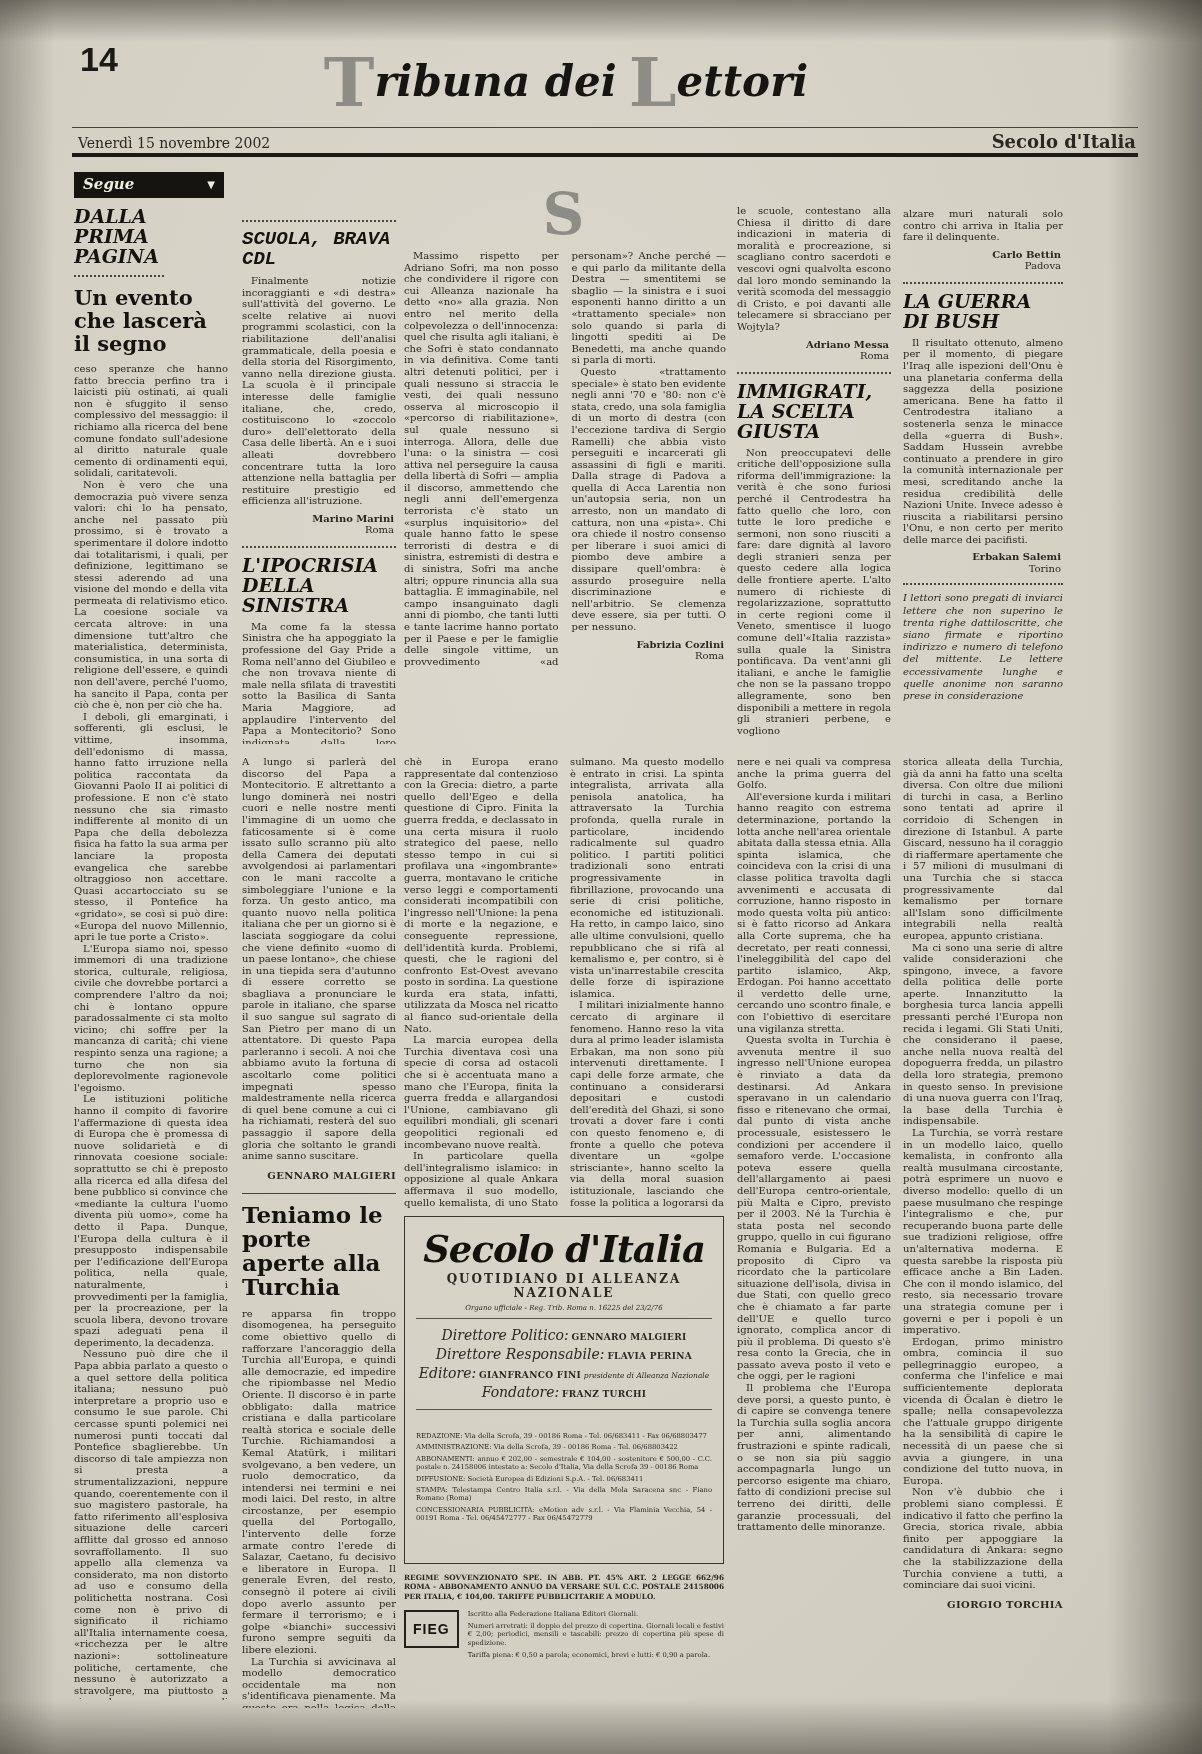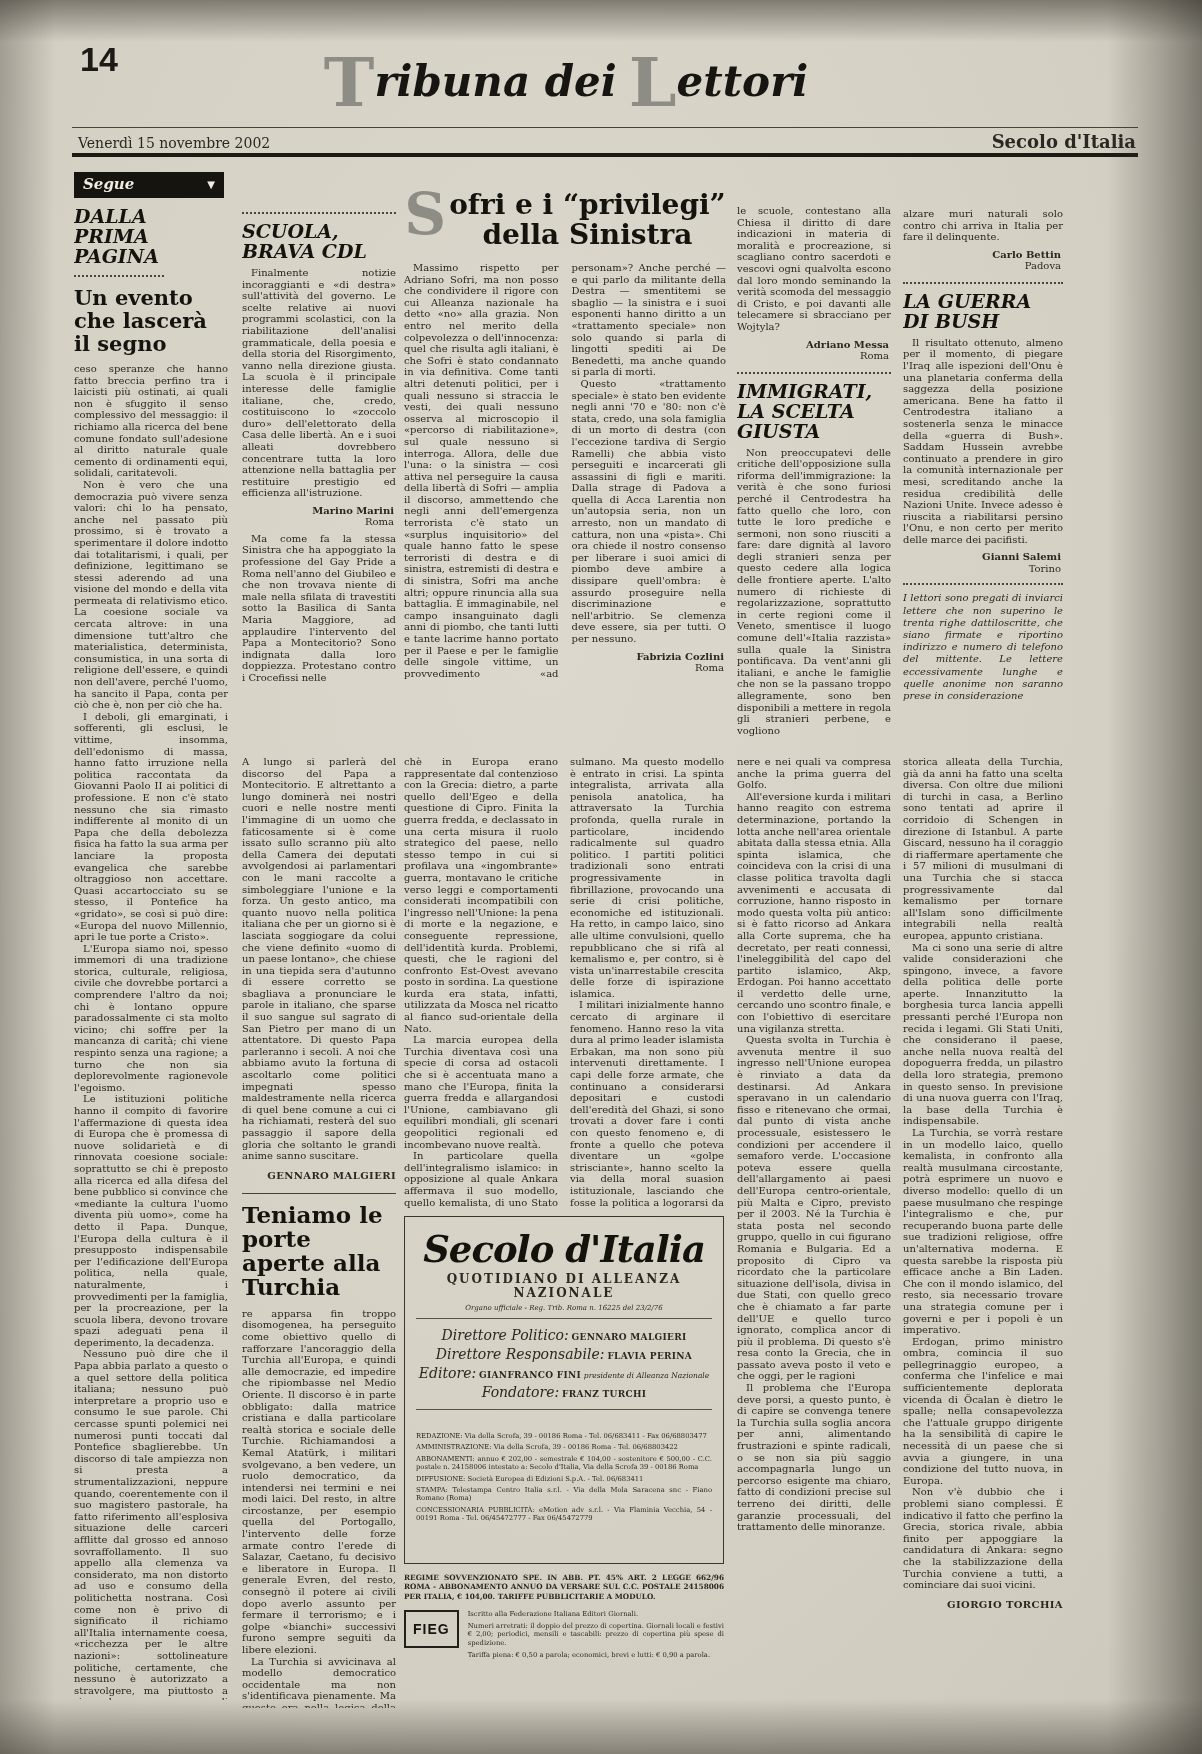--- a/index.html
+++ b/index.html
@@ -38,21 +38,21 @@
 
   
   .col1{left:74px;top:172px;width:154px;height:1528px;}
   .segue{background:#16140f;color:#efece2;font-style:italic;font-weight:bold;font-size:15px;padding:3px 9px 5px;display:flex;justify-content:space-between;align-items:center;width:132px;}
   .tri{font-style:normal;font-size:10px;}
   .dalla{font-weight:bold;font-style:italic;font-size:19px;line-height:20px;width:90px;border-bottom:2px dotted #4b463c;padding:8px 0 9px;color:#15130e;}
   .art-title{font-size:21px;line-height:23px;font-weight:bold;margin:9px 0 8px;color:#15130e;}
 
   
   .col2t{left:242px;top:212px;width:154px;height:532px;}
-  .col2t .letter-head:first-child{margin-top:0;}
+  .col2t .letter-head:first-child{margin-top:8px;font-family:Liberation Mono, monospace;}
   .sofri-block{left:404px;top:190px;width:322px;height:552px;}
   .sofri-head{display:flex;align-items:flex-start;justify-content:center;margin-bottom:12px;}
   .big-initial{font-size:58px;line-height:48px;font-weight:bold;color:#8e8d85;margin-right:3px;}
   .sofri-lines{text-align:center;font-weight:bold;font-size:28px;line-height:30px;color:#15130e;}
   .sofri-body{column-count:2;column-gap:13px;height:430px;}
   .col5t{left:737px;top:205px;width:154px;height:538px;}
   .col6t{left:903px;top:208px;width:160px;height:540px;}
   .editor-note{font-style:italic;font-size:10px;line-height:12.2px;border-top:2px dotted #4b463c;padding-top:7px;margin-top:9px;text-align:justify;}
 
   
@@ -118,32 +118,29 @@
 
   <section class="col col2t">
     <h3 class="letter-head">SCUOLA, BRAVA CDL</h3>
     <div class="body">
         <p>Finalmente notizie incoraggianti e «di destra» sull'attività del governo. Le scelte relative ai nuovi programmi scolastici, con la riabilitazione dell'analisi grammaticale, della poesia e della storia del Risorgimento, vanno nella direzione giusta. La scuola è il principale interesse delle famiglie italiane, che, credo, costituiscono lo «zoccolo duro» dell'elettorato della Casa delle libertà. An e i suoi alleati dovrebbero concentrare tutta la loro attenzione nella battaglia per restituire prestigio ed efficienza all'istruzione.</p>
       </div>
     <div class="sig">
       <span class="sig-name">Marino Marini</span><br>
       <span class="sig-city">Roma</span>
     </div>
+    <h3 class="letter-head">L'IPOCRISIA DELLA SINISTRA</h3>
     <div class="body">
         <p>Ma come fa la stessa Sinistra che ha appoggiato la professione del Gay Pride a Roma nell'anno del Giubileo e che non trovava niente di male nella sfilata di travestiti sotto la Basilica di Santa Maria Maggiore, ad applaudire l'intervento del Papa a Montecitorio? Sono indignata dalla loro doppiezza. Protestano contro i Crocefissi nelle</p>
       </div>
   </section>
 
   <section class="col sofri-block">
     <div class="sofri-head">
       <span class="big-initial">S</span>
-      <div class="sofri-lines">
-        <div>ofri e i “privilegi”</div>
-        <div>della Sinistra</div>
-      </div>
     </div>
     <div class="sofri-body body">
       <div class="inner">
           <p>Massimo rispetto per Adriano Sofri, ma non posso che condividere il rigore con cui Alleanza nazionale ha detto «no» alla grazia. Non entro nel merito della colpevolezza o dell'innocenza: quel che risulta agli italiani, è che Sofri è stato condannato in via definitiva. Come tanti altri detenuti politici, per i quali nessuno si straccia le vesti, dei quali nessuno osserva al microscopio il «percorso di riabilitazione», sul quale nessuno si interroga. Allora, delle due l'una: o la sinistra — così attiva nel perseguire la causa della libertà di Sofri — amplia il discorso, ammettendo che negli anni dell'emergenza terrorista c'è stato un «surplus inquisitorio» del quale hanno fatto le spese terroristi di destra e di sinistra, estremisti di destra e di sinistra, Sofri ma anche altri; oppure rinuncia alla sua battaglia. È immaginabile, nel campo insanguinato dagli anni di piombo, che tanti lutti e tante lacrime hanno portato per il Paese e per le famiglie delle singole vittime, un provvedimento «ad personam»? Anche perché — e qui parlo da militante della Destra — smentitemi se sbaglio — la sinistra e i suoi esponenti hanno diritto a un «trattamento speciale» non solo quando si parla di lingotti spediti ai De Benedetti, ma anche quando si parla di morti.</p>
           <p>Questo «trattamento speciale» è stato ben evidente negli anni '70 e '80: non c'è stata, credo, una sola famiglia di un morto di destra (con l'eccezione tardiva di Sergio Ramelli) che abbia visto perseguiti e incarcerati gli assassini di figli e mariti. Dalla strage di Padova a quella di Acca Larentia non un'autopsia seria, non un arresto, non un mandato di cattura, non una «pista». Chi ora chiede il nostro consenso per liberare i suoi amici di piombo deve ambire a dissipare quell'ombra: è assurdo proseguire nella discriminazione e nell'arbitrio. Se clemenza deve essere, sia per tutti. O per nessuno.</p>
         </div>
       <div class="sig">
         <span class="sig-name">Fabrizia Cozlini</span><br>
         <span class="sig-city">Roma</span>
       </div>
@@ -170,21 +167,21 @@
       </div>
     <div class="sig">
       <span class="sig-name">Carlo Bettin</span><br>
       <span class="sig-city">Padova</span>
     </div>
     <h3 class="letter-head">LA GUERRA DI BUSH</h3>
     <div class="body">
         <p>Il risultato ottenuto, almeno per il momento, di piegare l'Iraq alle ispezioni dell'Onu è una planetaria conferma della saggezza della posizione americana. Bene ha fatto il Centrodestra italiano a sostenerla senza le minacce della «guerra di Bush». Saddam Hussein avrebbe continuato a prendere in giro la comunità internazionale per mesi, screditando anche la residua credibilità delle Nazioni Unite. Invece adesso è riuscita a riabilitarsi persino l'Onu, e non certo per merito delle marce dei pacifisti.</p>
       </div>
     <div class="sig">
-      <span class="sig-name">Gianni Salemi</span><br>
+      <span class="sig-name">Erbakan Salemi</span><br>
       <span class="sig-city">Torino</span>
     </div>
     <div class="editor-note">I lettori sono pregati di inviarci lettere che non superino le trenta righe dattiloscritte, che siano firmate e riportino indirizzo e numero di telefono del mittente. Le lettere eccessivamente lunghe e quelle anonime non saranno prese in considerazione</div>
   </section>
 
   <section class="col col2b">
     <div class="body cont">
         <p>A lungo si parlerà del discorso del Papa a Montecitorio. E altrettanto a lungo dominerà nei nostri cuori e nelle nostre menti l'immagine di un uomo che faticosamente si è come issato sullo scranno più alto della Camera dei deputati avvolgendosi ai parlamentari con le mani raccolte a simboleggiare l'unione e la forza. Un gesto antico, ma quanto nuovo nella politica italiana che per un giorno si è lasciata soggiogare da colui che viene definito «uomo di un paese lontano», che chiese in una tiepida sera d'autunno di essere corretto se sbagliava a pronunciare le parole in italiano, che sparse il suo sangue sul sagrato di San Pietro per mano di un attentatore. Di questo Papa parleranno i secoli. A noi che abbiamo avuto la fortuna di ascoltarlo come politici impegnati spesso maldestramente nella ricerca di quel bene comune a cui ci ha richiamati, resterà del suo passaggio il sapore della gloria che soltanto le grandi anime sanno suscitare.</p>
       </div>
     <div class="big-sig">GENNARO MALGIERI</div>

